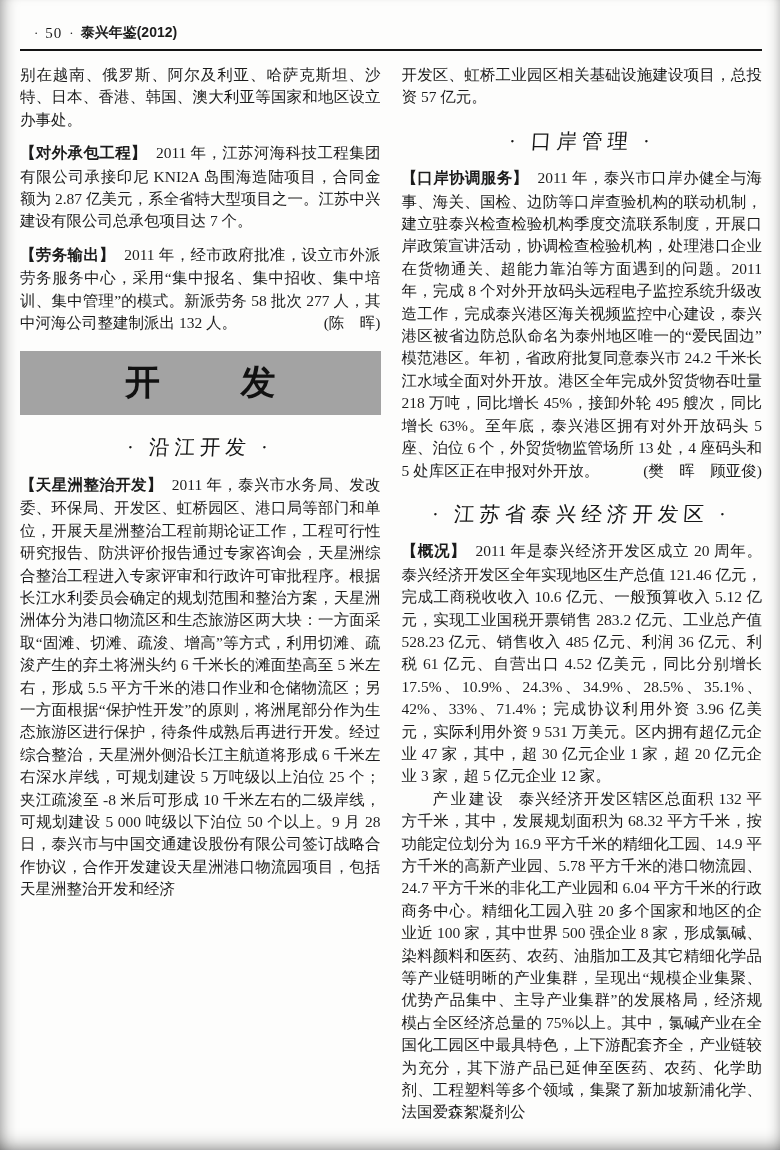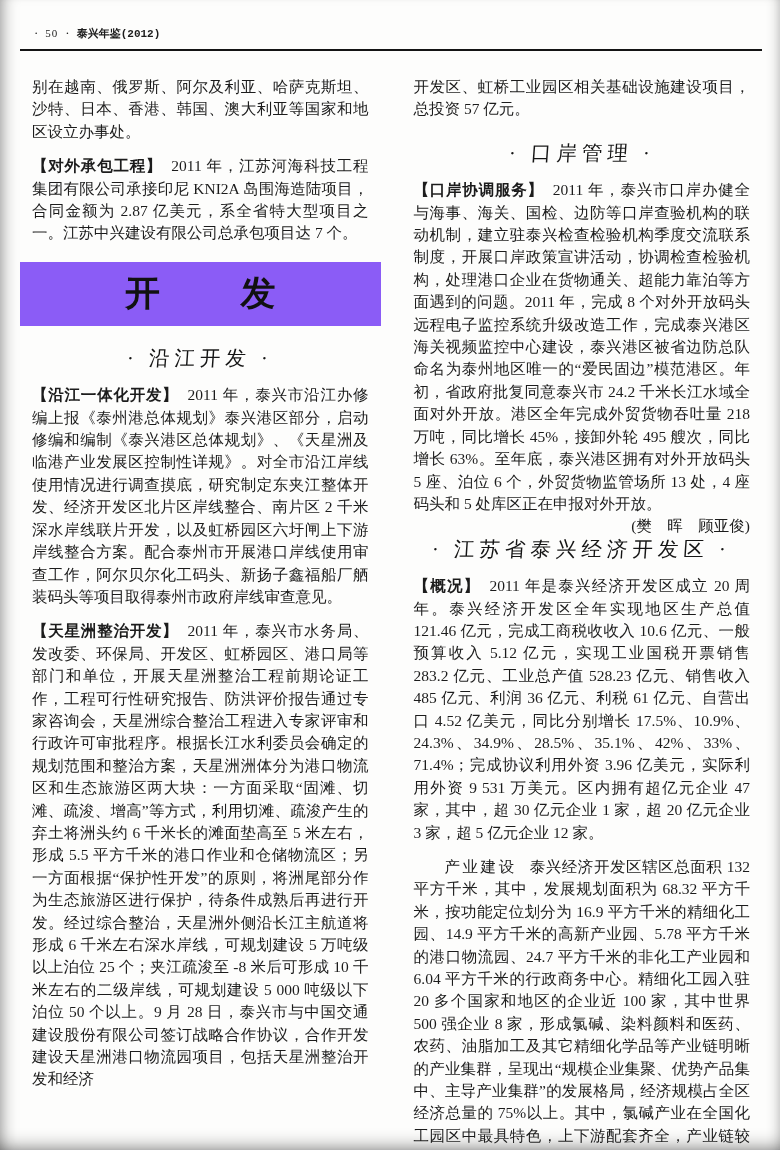--- a/index.html
+++ b/index.html
@@ -16,48 +16,48 @@
       inset 14px 0 16px -12px rgba(0,0,0,.40),
       inset -12px 0 14px -12px rgba(0,0,0,.30),
       inset 0 -16px 18px -14px rgba(0,0,0,.45);
   }
   .running-header{
     font-size:15px;
     display:flex;align-items:center;gap:7px;
     padding-left:14px;height:22px;
   }
   .running-header .dot{font-size:13px;}
-  .running-header .pagenum{font-size:11px;letter-spacing:1px;}
+  .running-header .pagenum{font-size:15px;letter-spacing:1px;}
   .running-header .booktitle{
-    font-family:Liberation Mono, monospace;
-    font-weight:700;font-size:11px;
+    font-family:Liberation Sans, sans-serif;
+    font-weight:700;font-size:14px;
   }
   .header-rule{
     border-bottom:2.6px solid #141414;
     margin:5px 0 0 0;
   }
   .columns{
     display:flex;gap:21px;margin-top:13px;
   }
   .col{
     width:361px;
     font-size:15.5px;
     line-height:22.4px;
     text-align:justify;
   }
-  .col p{margin:12px;}
+  .col p{margin:0;}
   p.blockgap{margin-top:11px;}
   .etitle{
-    font-family:Liberation Sans, sans-serif;
+    font-family:Liberation Mono, monospace;
     font-weight:700;
     margin-right:9px;
   }
   .sig{float:right;}
   .chapter-box{
-    background:#8b5cf6;
+    background:#a3a3a3;
     height:64px;
     margin:17px 0 0 0;
     display:flex;align-items:center;justify-content:center;
   }
   .chapter-box .chapter-text{
     font-size:35px;font-weight:700;
     letter-spacing:2.3em;
     padding-left:2.3em;
     color:#111;
   }
@@ -89,28 +89,28 @@
   </div>
   <div class="header-rule"></div>
 
   <div class="columns">
 
     <div class="col">
       <p>别在越南、俄罗斯、阿尔及利亚、哈萨克斯坦、沙特、日本、香港、韩国、澳大利亚等国家和地区设立办事处。</p>
 
       <p class="blockgap"><span class="etitle">【对外承包工程】</span><span>2011 年，江苏河海科技工程集团有限公司承接印尼 KNI2A 岛围海造陆项目，合同金额为 2.87 亿美元，系全省特大型项目之一。江苏中兴建设有限公司总承包项目达 7 个。</span></p>
 
+      <p class="blockgap"><span class="etitle">【劳务输出】</span><span>2011 年，经市政府批准，设立市外派劳务服务中心，采用“集中报名、集中招收、集中培训、集中管理”的模式。新派劳务 58 批次 277 人，其中河海公司整建制派出 132 人。</span><span class="sig">(陈　晖)</span></p>
 
       <div class="chapter-box">
         <span class="chapter-text">开发</span>
       </div>
 
       <p class="section-head"><span class="shx">· 沿江开发 ·</span></p>
 
-      <p><span class="etitle">【沿江一体化开发】</span><span>2011 年，泰兴市沿江办修编上报《泰州港总体规划》泰兴港区部分，启动修编和编制《泰兴港区总体规划》、《天星洲及临港产业发展区控制性详规》。对全市沿江岸线使用情况进行调查摸底，研究制定东夹江整体开发、经济开发区北片区岸线整合、南片区 2 千米深水岸线联片开发，以及虹桥园区六圩闸上下游岸线整合方案。配合泰州市开展港口岸线使用审查工作，阿尔贝尔化工码头、新扬子鑫福船厂舾装码头等项目取得泰州市政府岸线审查意见。</span></p>
 
       <p class="blockgap"><span class="etitle">【天星洲整治开发】</span><span>2011 年，泰兴市水务局、发改委、环保局、开发区、虹桥园区、港口局等部门和单位，开展天星洲整治工程前期论证工作，工程可行性研究报告、防洪评价报告通过专家咨询会，天星洲综合整治工程进入专家评审和行政许可审批程序。根据长江水利委员会确定的规划范围和整治方案，天星洲洲体分为港口物流区和生态旅游区两大块：一方面采取“固滩、切滩、疏浚、增高”等方式，利用切滩、疏浚产生的弃土将洲头约 6 千米长的滩面垫高至 5 米左右，形成 5.5 平方千米的港口作业和仓储物流区；另一方面根据“保护性开发”的原则，将洲尾部分作为生态旅游区进行保护，待条件成熟后再进行开发。经过综合整治，天星洲外侧沿长江主航道将形成 6 千米左右深水岸线，可规划建设 5 万吨级以上泊位 25 个；夹江疏浚至 -8 米后可形成 10 千米左右的二级岸线，可规划建设 5 000 吨级以下泊位 50 个以上。9 月 28 日，泰兴市与中国交通建设股份有限公司签订战略合作协议，合作开发建设天星洲港口物流园项目，包括天星洲整治开发和经济</span></p>
     </div>
 
     <div class="col">
       <p>开发区、虹桥工业园区相关基础设施建设项目，总投资 57 亿元。</p>
 
       <p class="section-head"><span class="shx">· 口岸管理 ·</span></p>
 
       <p><span class="etitle">【口岸协调服务】</span><span>2011 年，泰兴市口岸办健全与海事、海关、国检、边防等口岸查验机构的联动机制，建立驻泰兴检查检验机构季度交流联系制度，开展口岸政策宣讲活动，协调检查检验机构，处理港口企业在货物通关、超能力靠泊等方面遇到的问题。2011 年，完成 8 个对外开放码头远程电子监控系统升级改造工作，完成泰兴港区海关视频监控中心建设，泰兴港区被省边防总队命名为泰州地区唯一的“爱民固边”模范港区。年初，省政府批复同意泰兴市 24.2 千米长江水域全面对外开放。港区全年完成外贸货物吞吐量 218 万吨，同比增长 45%，接卸外轮 495 艘次，同比增长 63%。至年底，泰兴港区拥有对外开放码头 5 座、泊位 6 个，外贸货物监管场所 13 处，4 座码头和 5 处库区正在申报对外开放。</span><span class="sig">(樊　晖　顾亚俊)</span></p>

